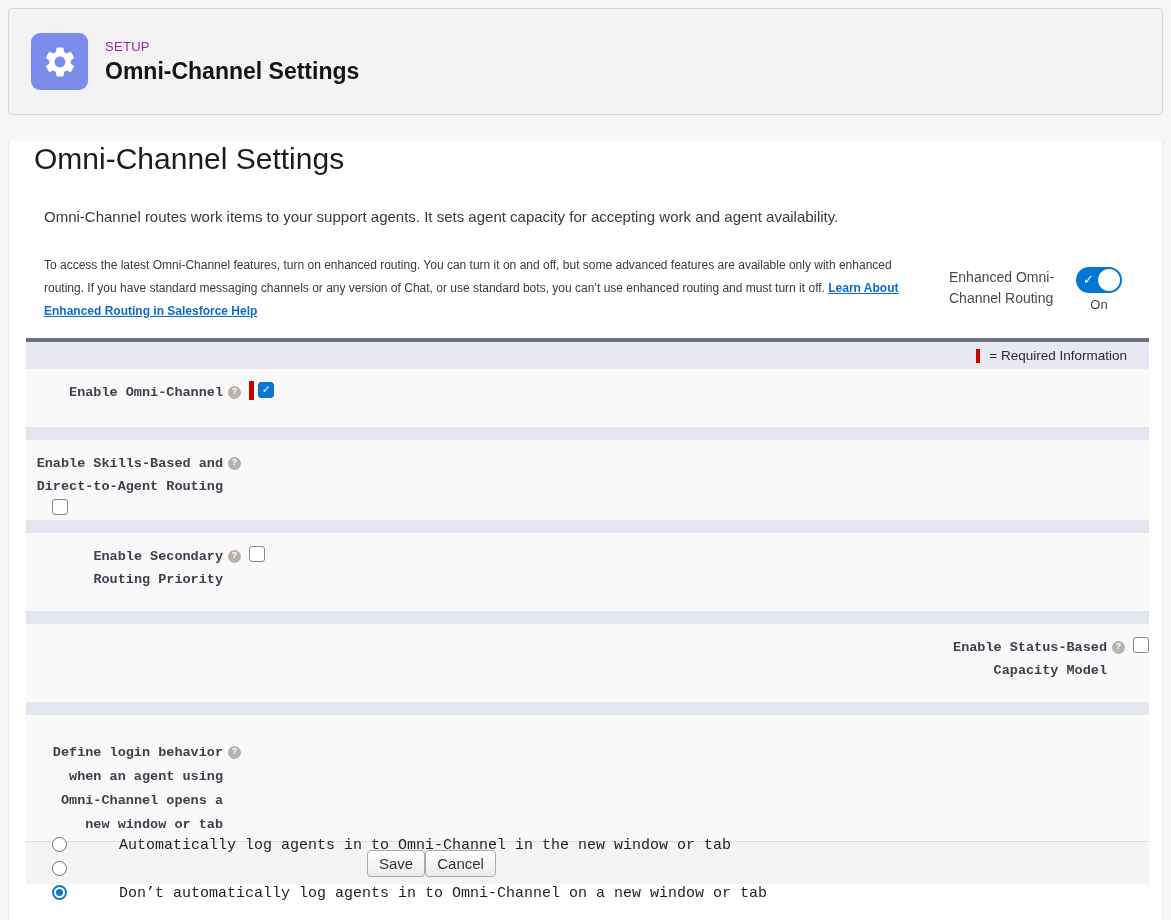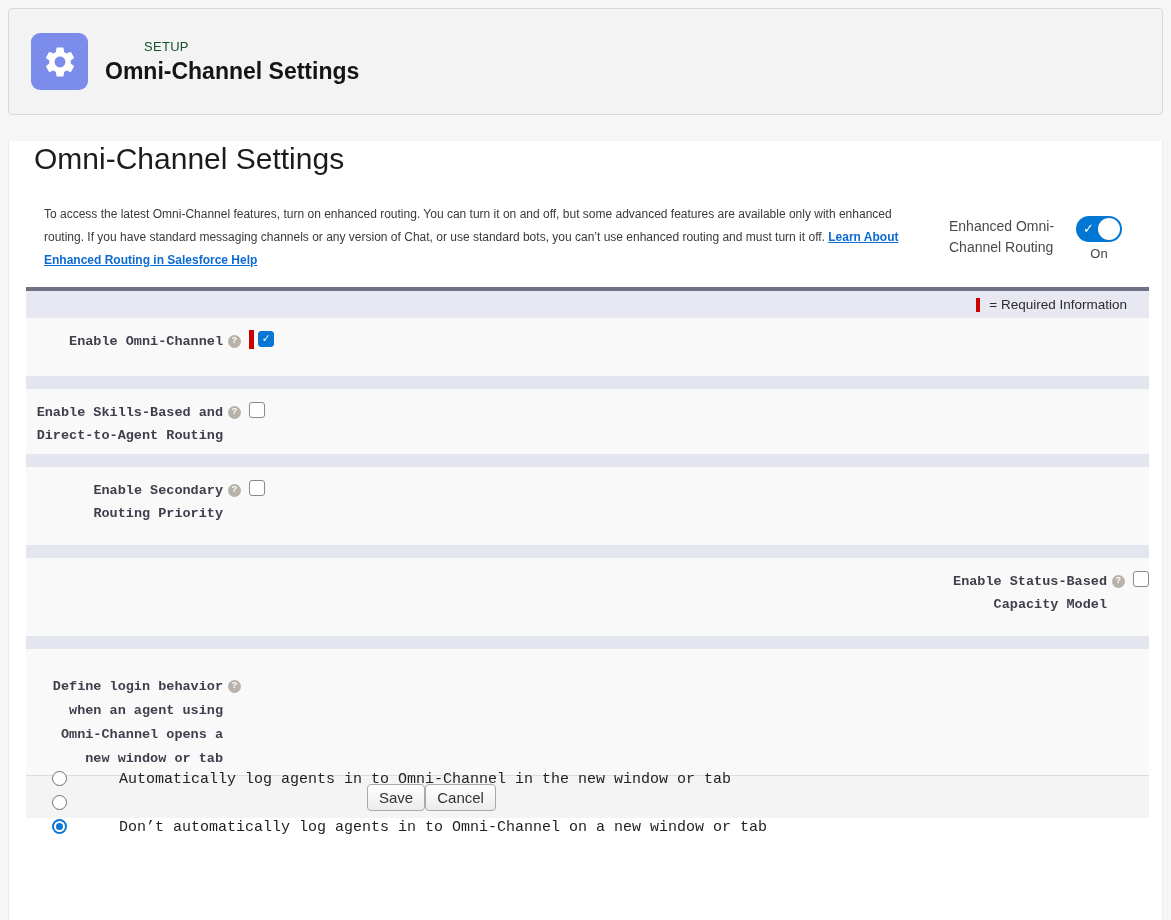--- a/index.html
+++ b/index.html
@@ -25,25 +25,24 @@
   .icon-tile {
     width: 57px; height: 57px;
     background: #7b8ceb;
     border-radius: 9px;
     display: flex; align-items: center; justify-content: center;
     flex: 0 0 auto;
   }
   .icon-tile svg { width: 36px; height: 36px; fill: #ffffff; }
   .header-text { margin-left: 17px; }
   .header-eyebrow {
-    color: #14532d;
+    color: #a21caf;
     font-size: 13px;
     letter-spacing: 0.3px;
     margin-bottom: 4px;
-    margin-left: 39px;
   }
   .header-title {
     color: #141414;
     font-size: 23px;
     font-weight: bold;
   }
 
   
   .main-panel {
     margin: 12px 8px 0 8px;
@@ -147,21 +146,21 @@
     margin-right: 9px;
   }
   .row-divider { height: 13px; background: #e4e6ef; }
   .form-row {
     background: #f9f9fa;
     display: flex;
     padding-top: 12px;
     font-family: Liberation Mono, monospace;
   }
   .form-row.r1 { height: 58px; }
-  .form-row.r2 { height: 65px; }
+  .form-row.r2 { height: 80px; flex-direction: column; }
   .form-row.r3 { height: 78px; }
   .form-row.r4 { height: 78px; justify-content: flex-end; }
   .form-row.r5 { height: 126px; padding-top: 26px; flex-direction: column; }
   .label-col {
     width: 197px;
     text-align: right;
     font-size: 13.5px;
     font-weight: bold;
     color: #3e3e4c;
     line-height: 23px;
@@ -270,20 +269,21 @@
   <div class="header-text">
     <div class="header-eyebrow">SETUP</div>
     <div class="header-title">Omni-Channel Settings</div>
   </div>
 </div>
 
 <div class="main-panel">
 
   <h1 class="page-title">Omni-Channel Settings</h1>
 
+  <p class="intro">Omni-Channel routes work items to your support agents. It sets agent capacity for accepting work and agent availability.</p>
 
   <div class="routing-block">
     <div class="routing-text"><span>To access the latest Omni-Channel features, turn on enhanced routing. You can turn it on and off, but some advanced features are available only with enhanced routing. If you have standard messaging channels or any version of Chat, or use standard bots, you can’t use enhanced routing and must turn it off. </span><a class="routing-link">Learn About Enhanced Routing in Salesforce Help</a></div>
     <div class="toggle-group">
       <div class="toggle-label">
         <div>Enhanced Omni-</div>
         <div>Channel Routing</div>
       </div>
       <div class="toggle-col">
         <div class="switch">

